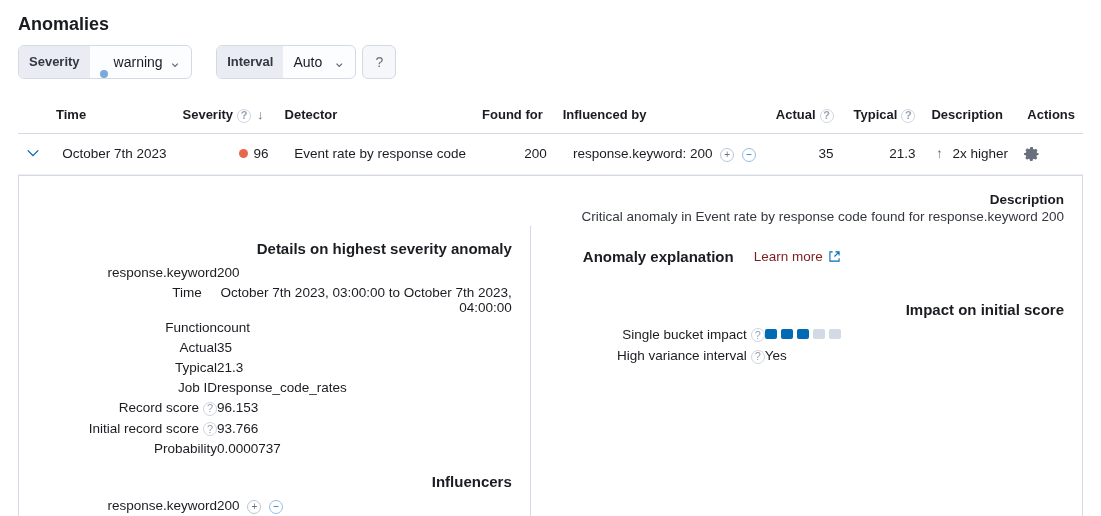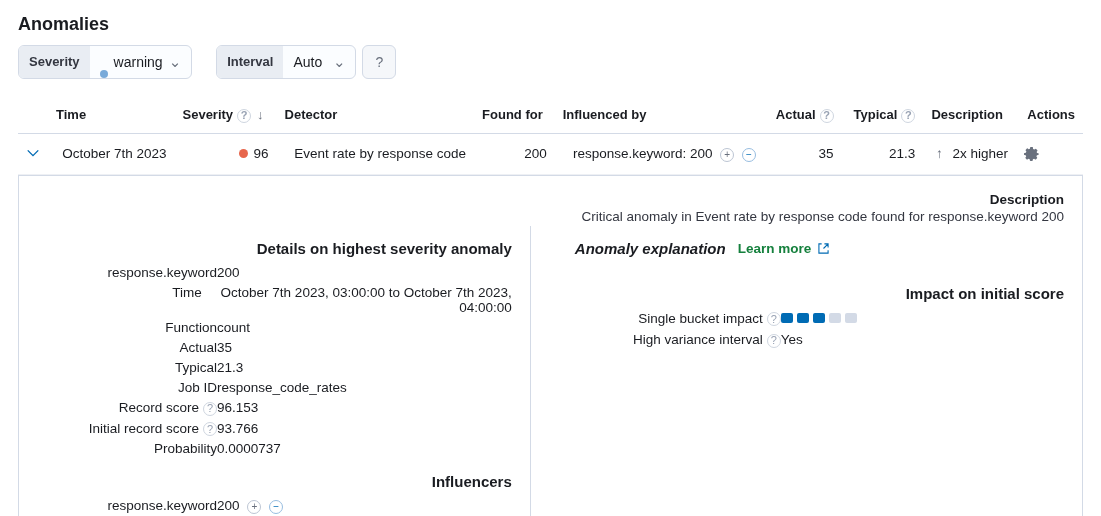--- a/index.html
+++ b/index.html
@@ -57,22 +57,22 @@
   }
   .dp-label { font-weight: 700; margin-bottom: 2px; font-size: 13.5px; }
   .dp-text { color: #343741; font-size: 13.5px; }
   .dp-subhead { font-weight: 700; margin-top: 14px; margin-bottom: 6px; font-size: 15px; }
   .dp-cols { display: flex; gap: 40px; margin-top: 2px; }
   .dp-left { flex: 1 1 50%; border-right: 1px solid #d3dae6; padding-right: 18px; }
   .dp-right { flex: 1 1 50%; padding-left: 4px; }
   .kv { display: flex; padding: 2.5px 0; font-size: 13.5px; }
   .kv .k { width: 180px; color: #1a1c21; }
   .kv .v { color: #1a1c21; }
-  .link { color: #15803d; text-decoration: none; font-weight: bold; }
-  .impact-row { display:flex; align-items:center; padding:3px 0;margin-left:16px; }
+  .link { color: #7f1d1d; text-decoration: none; }
+  .impact-row { display:flex; align-items:center; padding:3px 0; }
   .impact-row .k { width: 190px; }
   .bars { display:inline-flex; gap:4px; }
   .bar { width:12px; height:10px; border-radius:2px; background:#d3dae6; }
   .bar.on { background:#006bb4; }
   svg { display: block; }
 </style>
 </head>
 <body>
 
 <h2 class="section-title">Anomalies</h2>
@@ -207,21 +207,21 @@
               <div class="v">
                 <span>200</span>
                 <span class="icon-plus">+</span>
                 <span class="icon-minus">−</span>
               </div>
             </div>
           </div>
 
           <div class="dp-right">
             <div style="display:flex; align-items:center; gap:12px; margin-top:14px;">
-              <span class="dp-subhead" style="margin:0;font-style:italic;">Anomaly explanation</span>
+              <span class="dp-subhead" style="margin:8px;">Anomaly explanation</span>
               <a href="#" class="link">
                 <span>Learn more</span>
                 <svg style="display:inline; vertical-align:-1px; margin-left:3px;" width="11" height="11" viewBox="0 0 12 12">
                       <path fill="none" stroke="#006bb4" stroke-width="1.2" d="M4 1H1v10h10V8M6 6l5-5M7 1h4v4"></path>
                     </svg>
               </a>
             </div>
 
             <div class="dp-subhead" style="margin-top:28px;">Impact on initial score</div>
             <div class="impact-row">

